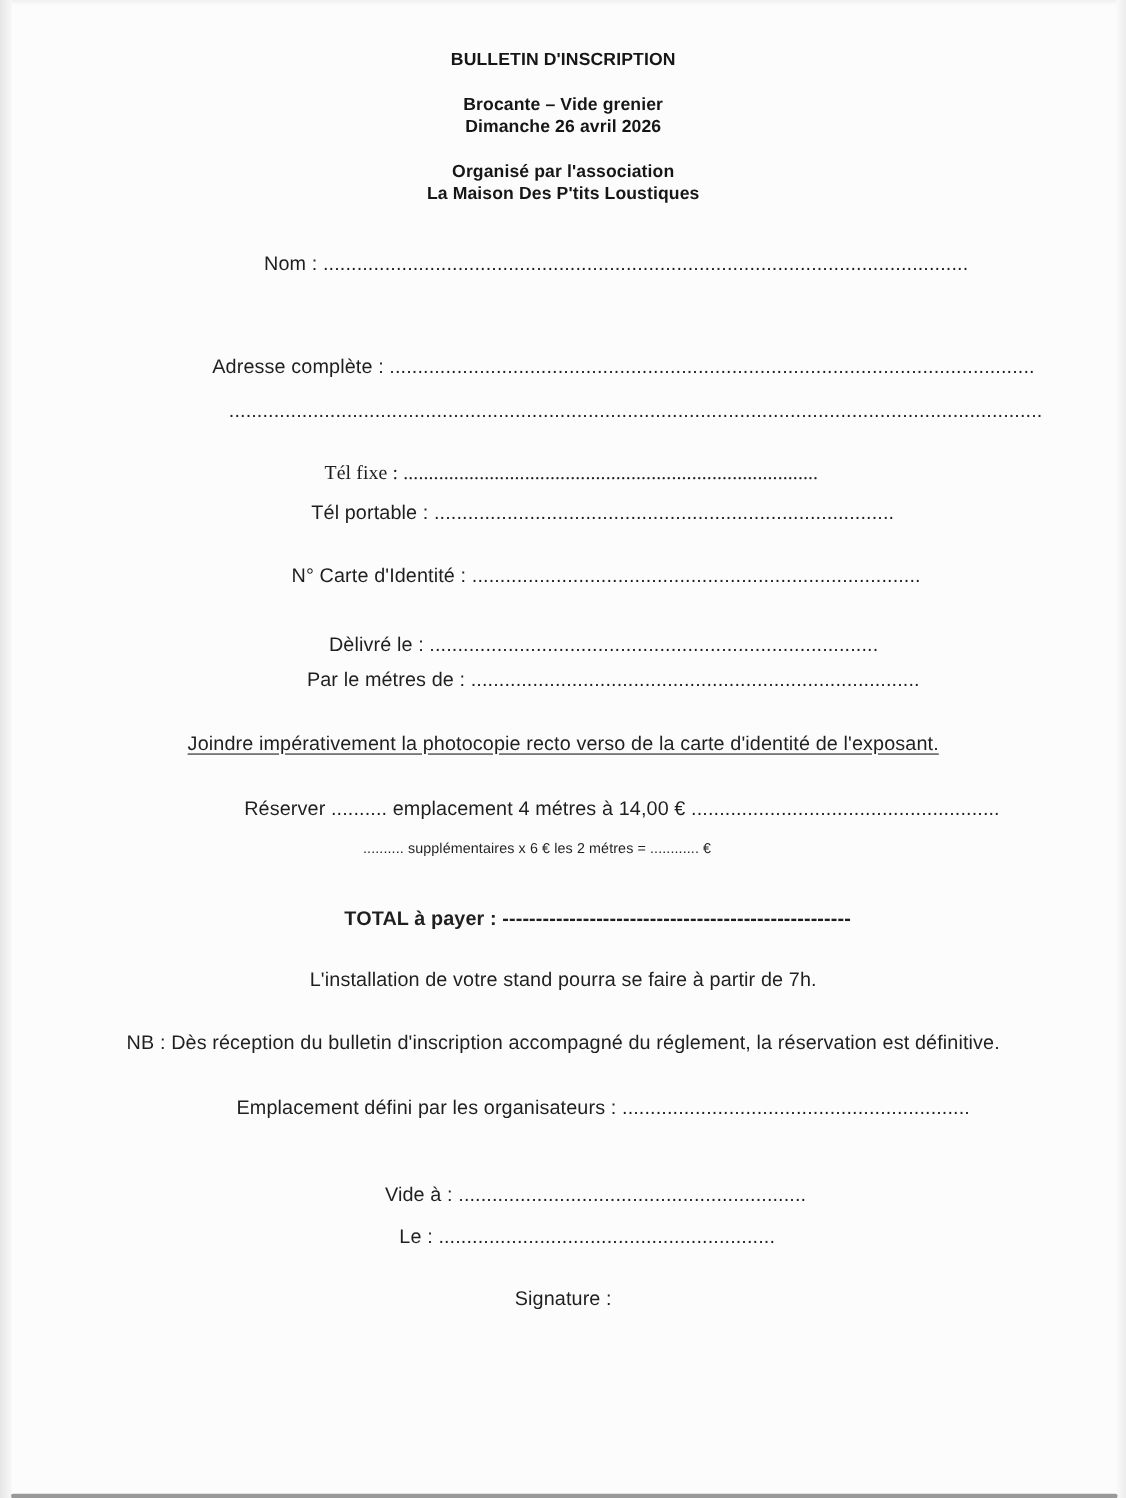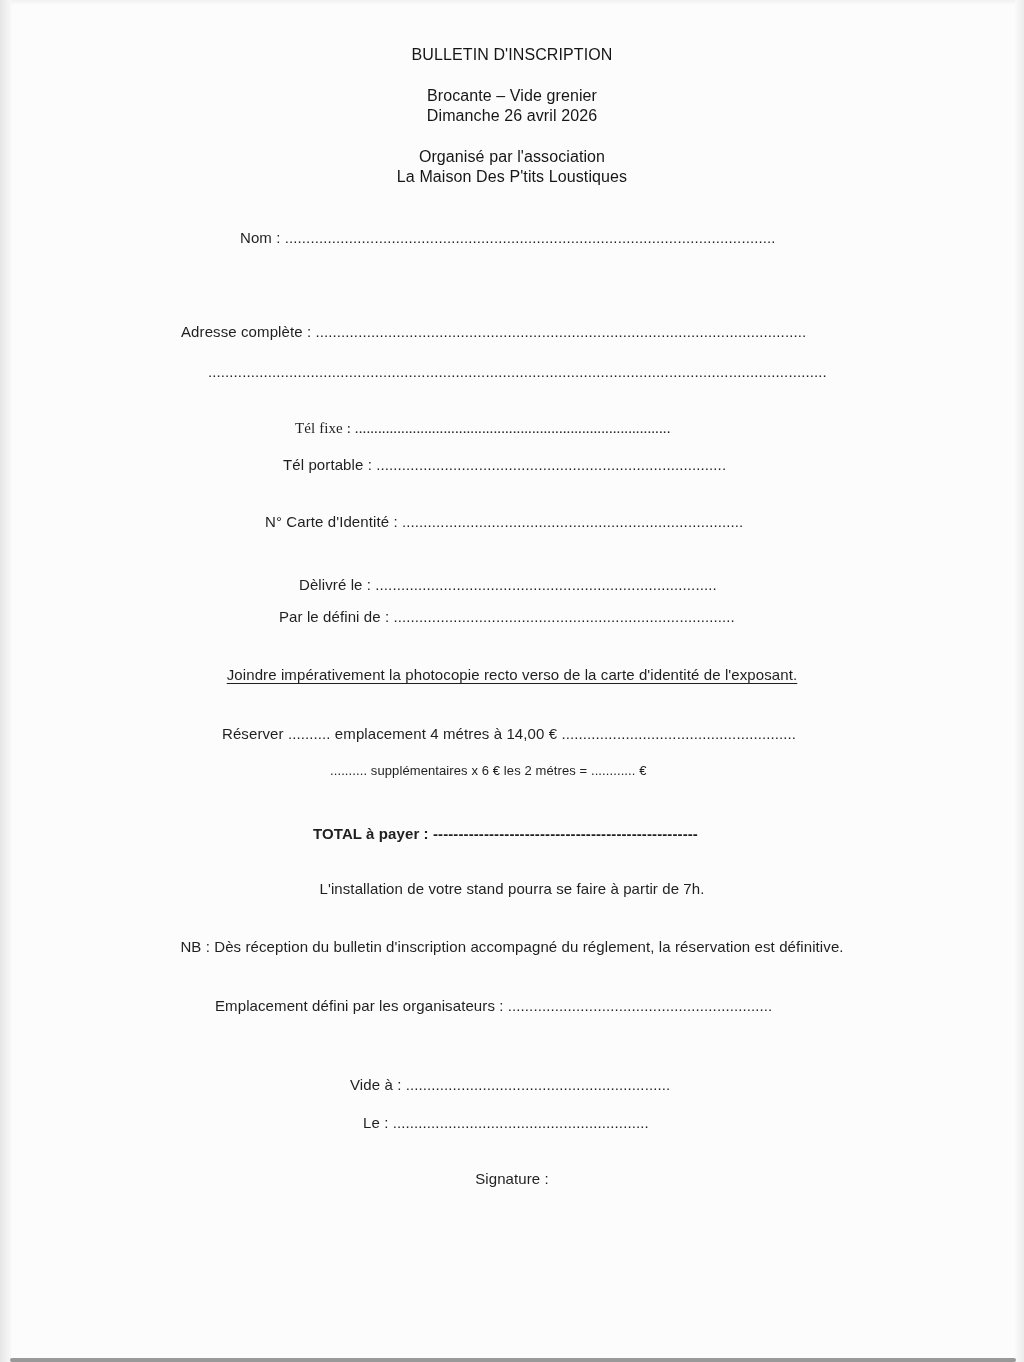--- a/index.html
+++ b/index.html
@@ -16,39 +16,39 @@
                  background: linear-gradient(to right, #e6e6e6, #f8f8f8); }
   .edge-right  { position: absolute; right: 0; top: 0; width: 9px; height: 100%;
                  background: linear-gradient(to left, #ececec, #fafafa); }
   .edge-top    { position: absolute; left: 0; top: 0; width: 100%; height: 5px;
                  background: linear-gradient(to bottom, #f1f1f1, #fcfcfc); }
   .scan-line   { position: absolute; left: 10px; right: 8px; bottom: 0; height: 4px;
                  background: #999999; border-radius: 2px; }
   .ln {
     position: absolute;
     white-space: nowrap;
-    font-size: 15px;
+    font-size: 18px;
     line-height: 1.2;
     letter-spacing: 0.1px;
   }
   .center { left: 0; right: 0; text-align: center; }
   .bold   { font-weight: bold; }
-  .hdr    { font-size: 16px; font-weight: normal; color: #161616; }
+  .hdr    { font-size: 16px; font-weight: bold; color: #161616; }
   .big    { font-size: 13px; }
   .underlined { text-decoration: underline; text-underline-offset: 3px; }
 
   
   #title        { top: 45px; }
   #event-name   { top: 86px; }
   #event-date   { top: 106px; }
   #org-intro    { top: 147px; }
   #org-name     { top: 167px; }
   #f-nom        { top: 229px;  left: 240px; }
   #f-prenom     { top: 266px;  left: 234px; }
-  #f-adresse    { top: 323px;  left: 181px; }
+  #f-adresse    { top: 323px;  left: 193px; }
   #f-adresse2   { top: 363px;  left: 208px; }
   #f-telfixe    { top: 419px;  left: 295px; font-family: Liberation Serif, serif; }
   #f-telport    { top: 456px;  left: 283px; }
   #f-carte      { top: 513px;  left: 265px; }
   #f-delivre    { top: 550px;  left: 299px; margin-top: 26px; }
   #f-prefet     { top: 608px;  left: 279px; }
   #note-joindre { top: 666px; }
   #f-reserver   { top: 725px;  left: 222px; }
   #f-supp       { top: 763px;  left: 330px; }
   #f-total      { top: 825px;  left: 313px; }
@@ -75,21 +75,21 @@
   <div class="ln center hdr" id="org-intro">Organisé par l'association</div>
   <div class="ln center hdr" id="org-name">La Maison Des P'tits Loustiques</div>
 
   <div class="ln" id="f-nom">Nom : ...................................................................................................................</div>
   <div class="ln" id="f-adresse">Adresse complète : ...................................................................................................................</div>
   <div class="ln" id="f-adresse2">.................................................................................................................................................</div>
   <div class="ln" id="f-telfixe">Tél fixe : ..................................................................................</div>
   <div class="ln" id="f-telport">Tél portable : ..................................................................................</div>
   <div class="ln" id="f-carte">N° Carte d'Identité : ................................................................................</div>
   <div class="ln" id="f-delivre">Dèlivré le : ................................................................................</div>
-  <div class="ln" id="f-prefet">Par le défini de : ................................................................................</div>
+  <div class="ln" id="f-prefet">Par le métres de : ................................................................................</div>
 
   <div class="ln center underlined" id="note-joindre">Joindre impérativement la photocopie recto verso de la carte d'identité de l'exposant.</div>
 
   <div class="ln" id="f-reserver">Réserver .......... emplacement 4 métres à 14,00 € .......................................................</div>
   <div class="ln big" id="f-supp">.......... supplémentaires x 6 € les 2 métres = ............ €</div>
   <div class="ln bold" id="f-total"><span>TOTAL à payer : </span><span>----------------------------------------------------</span></div>
 
   <div class="ln center" id="note-install">L'installation de votre stand pourra se faire à partir de 7h.</div>
   <div class="ln center" id="note-nb">NB : Dès réception du bulletin d'inscription accompagné du réglement, la réservation est définitive.</div>
   <div class="ln" id="f-emplacement">Emplacement défini par les organisateurs : ..............................................................</div>

